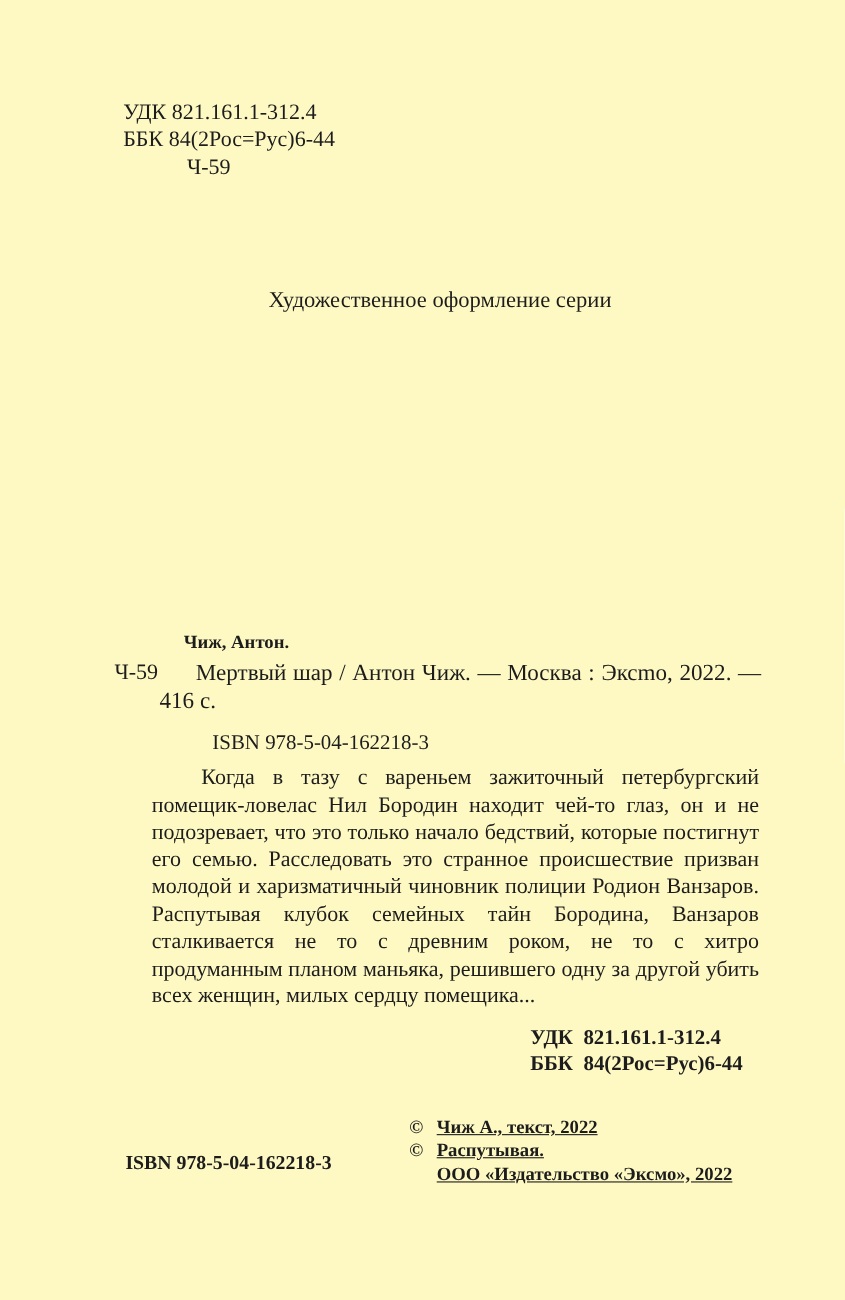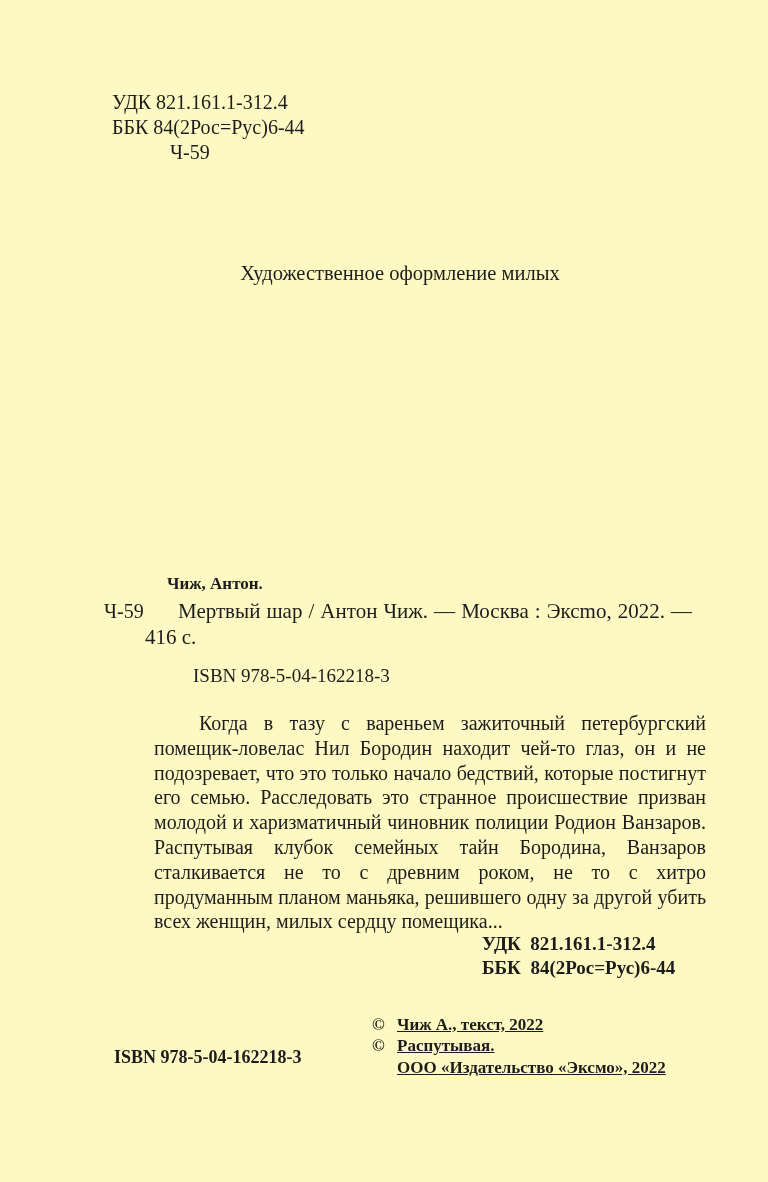--- a/index.html
+++ b/index.html
@@ -54,21 +54,21 @@
   }
   .isbn-mid {
     left: 193px; top: 665px;
     font-size: 19px;
     white-space: nowrap;
   }
 
   
   .annotation {
     left: 138px; top: 695px; width: 552px;
-    margin: 16px;
+    margin: 0;
     font-size: 20px; line-height: 24.8px;
     text-align: justify;
     text-indent: 45px;
     hyphens: manual;
   }
 
   
   .codes-right {
     left: 482px; top: 932px;
     font-size: 19px; line-height: 23.5px;
@@ -98,21 +98,21 @@
 
 <div class="page">
 
   <div class="abs top-codes">
     <div>УДК 821.161.1-312.4</div>
     <div>ББК 84(2Рос=Рус)6-44</div>
     <div class="code-indent">Ч-59</div>
   </div>
 
   <div class="abs series">
-    <div>Художественное оформление милых</div>
+    <div>Художественное оформление серии</div>
   </div>
 
   <div class="abs entry-author">Чиж, Антон.</div>
   <div class="abs entry-code">Ч-59</div>
   <div class="abs entry-desc">Мертвый шар / Антон Чиж. — Москва : Экс­mо, 2022. — 416 с.</div>
   <div class="abs isbn-mid">ISBN 978-5-04-162218-3</div>
 
   <p class="abs annotation">Когда в тазу с вареньем зажиточный петербургский помещик-ловелас Нил Бородин находит чей-то глаз, он и не подозревает, что это только начало бедствий, ко­торые постигнут его семью. Расследовать это странное происшествие призван молодой и харизматичный чи­новник полиции Родион Ванзаров. Распутывая клубок семейных тайн Бородина, Ванзаров сталкивается не то с древним роком, не то с хитро продуманным планом маньяка, решившего одну за другой убить всех женщин, милых сердцу помещика...</p>
 
   <div class="abs codes-right">

